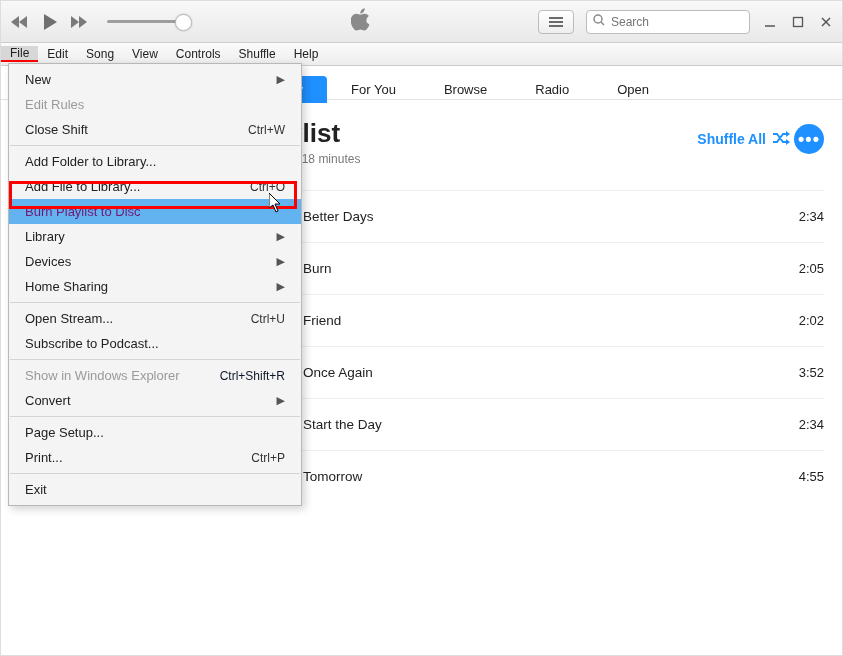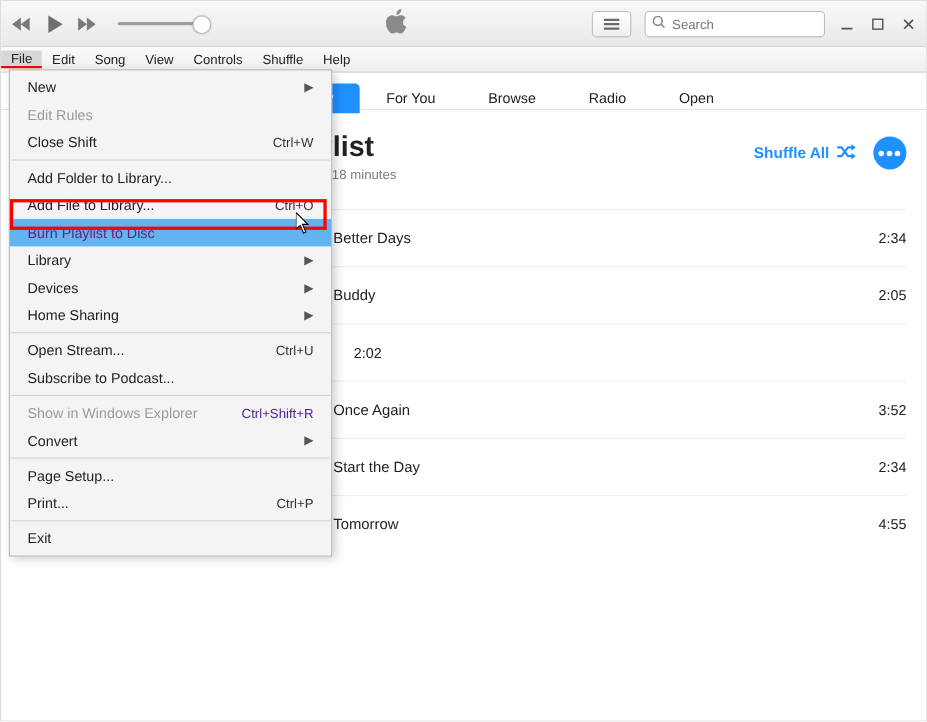--- a/index.html
+++ b/index.html
@@ -23,38 +23,38 @@
   .menu-item{padding:0 9px;display:flex;align-items:center;color:#222;}
   .menu-item.active{background:#d7d7d7;border-bottom:2px solid #ff0000;}
   
   .tabs{height:33px;border-bottom:1px solid #e2e2e2;display:flex;align-items:center;padding-left:260px;gap:0;}
   .tab{padding:6px 24px;color:#222;font-size:13px;margin-top:14px;}
   .tab.active{background:#1e90ff;color:#fff;border-radius:4px 4px 0 0;}
   
   .pl-head{display:flex;align-items:flex-start;padding:20px 18px 6px 248px;}
   .pl-title{font-size:26px;font-weight:700;line-height:1;}
   .pl-sub{font-size:12px;color:#7a7a7a;margin-top:6px;}
-  .pl-actions{margin-left:auto;display:flex;align-items:center;gap:16px;margin-top:4px;}
+  .pl-actions{margin-left:auto;display:flex;align-items:center;gap:4px;margin-top:4px;}
   .shuffle{color:#1e90ff;font-weight:600;display:flex;align-items:center;gap:6px;font-size:14px;}
   .dots{width:30px;height:30px;border-radius:50%;background:#1e90ff;color:#fff;display:flex;align-items:center;justify-content:center;font-size:18px;font-weight:700;letter-spacing:1px;}
   
   .songs{padding:18px 18px 0 248px;}
   .song{height:51px;border-top:1px solid #eee;display:flex;align-items:center;gap:14px;}
   .song:first-child{border-top:1px solid #eee;align-items:center;}
   .art{width:40px;height:40px;background:#f0f0f0;border-radius:3px;display:flex;align-items:center;justify-content:center;color:#c7c7c7;}
   .song-title{flex:1;font-size:13.5px;}
   .song-dur{font-size:13px;color:#222;width:44px;text-align:right;}
   
   .file-menu{position:absolute;left:7px;top:62px;width:292px;background:#f4f4f4;border:1px solid #b8b8b8;box-shadow:3px 3px 8px rgba(0,0,0,.18);z-index:50;font-size:13px;padding:3px 0;}
   .fm-item{height:25px;display:flex;align-items:center;justify-content:space-between;padding:0 16px;color:#222;}
   .fm-item.disabled{color:#9a9a9a;}
   .fm-item.hl{background:#62b3f0;color:#701a75;}
   .fm-sep{height:1px;background:#d4d4d4;margin:3px 1px;}
   .fm-shortcut{color:#333;font-size:12px;}
-  .fm-item.disabled .fm-shortcut{color:#4c1d95;}
+  .fm-item.disabled .fm-shortcut{color:#0f172a;}
   .fm-item .chev{font-size:11px;color:#555;}
   .hl-border{position:absolute;left:8px;width:288px;top:180px;height:28px;border:3px solid #ff0000;box-sizing:border-box;z-index:60;pointer-events:none;}
   .cursor{position:absolute;left:268px;top:192px;z-index:70;pointer-events:none;}
 </style>
 </head>
 <body>
 <div class="wrap">
 
 <div class="titlebar">
   <div class="tb-left">
@@ -168,29 +168,30 @@
         </div>
         <div class="song-title">Better Days</div>
         <div class="song-dur">2:34</div>
       </div>
       <div class="song">
         <div class="art">
           <svg width="20" height="20" viewBox="0 0 20 20">
             <path fill="#c7c7c7" d="M7 3v10.3A3 3 0 1 0 9 16V7h6v6.3A3 3 0 1 0 17 16V3H7z"></path>
           </svg>
         </div>
-        <div class="song-title">Buddy</div>
+        <div class="song-title">Burn</div>
         <div class="song-dur">2:05</div>
       </div>
       <div class="song">
         <div class="art">
           <svg width="20" height="20" viewBox="0 0 20 20">
             <path fill="#c7c7c7" d="M7 3v10.3A3 3 0 1 0 9 16V7h6v6.3A3 3 0 1 0 17 16V3H7z"></path>
           </svg>
         </div>
+        <div class="song-title">Friend</div>
         <div class="song-dur">2:02</div>
       </div>
       <div class="song">
         <div class="art">
           <svg width="20" height="20" viewBox="0 0 20 20">
             <path fill="#c7c7c7" d="M7 3v10.3A3 3 0 1 0 9 16V7h6v6.3A3 3 0 1 0 17 16V3H7z"></path>
           </svg>
         </div>
         <div class="song-title">Once Again</div>
         <div class="song-dur">3:52</div>

